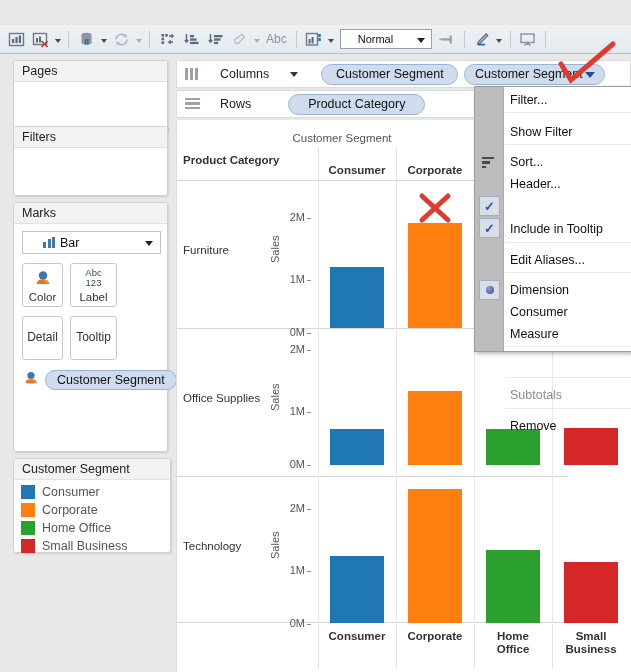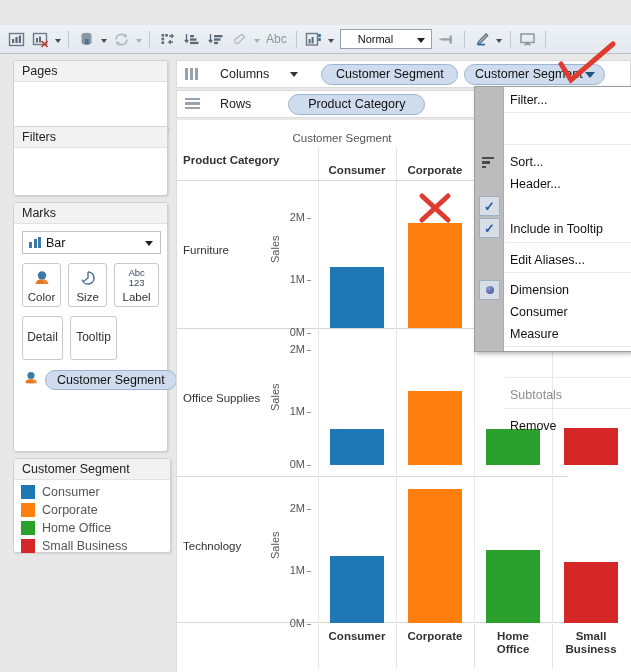--- a/index.html
+++ b/index.html
@@ -73,21 +73,21 @@
     font-size: 12.5px; color: #222;
   }
   #card-pages  { top: 6px;   width: 155px; height: 73px; }
   #card-filters{ top: 72px;  width: 155px; height: 70px; }
   #card-marks  { top: 148px; width: 155px; height: 250px; }
   #card-legend { top: 404px; width: 158px; height: 95px; }
 
   .marks-body { padding: 7px 8px 0 8px; }
   .mark-select {
     width: 139px; height: 23px; border: 1px solid #c3c3c3; background: #fff;
-    display: flex; align-items: center; position: relative;
+    display: flex; align-items: center; position: relative; padding-left: 14px;
   }
   .mark-select .barsicon { margin: 0 5px 0 6px; display: flex; align-items: flex-end; height: 11px; gap: 1.5px; }
   .mark-select .barsicon b { display: block; width: 3px; background: #3c79a8; }
   .mark-select span { font-size: 12.5px; color: #111; }
   .mark-select .cv {
     position: absolute; right: 7px; top: 9px; width: 0; height: 0;
     border-left: 4.5px solid transparent; border-right: 4.5px solid transparent;
     border-top: 5px solid #222;
   }
   .card-row { display: flex; gap: 7px; margin-top: 9px; }
@@ -394,29 +394,20 @@
           <div class="card-btn">
             <div class="gl">
               <svg width="20" height="18" viewBox="0 0 20 18">
                   <circle cx="10" cy="6.5" r="4.2" fill="#3c79a8"></circle>
                   <path d="M3.6 15 A4.4 4.4 0 0 1 12.4 15 Z" fill="#e8761c"></path>
                   <path d="M7.6 15 A4.4 4.4 0 0 1 16.4 15 Z" fill="#e8761c" opacity="0.85"></path>
                 </svg>
             </div>
             <div class="card-btn-lbl">Color</div>
           </div>
-          <div class="card-btn">
-            <div class="gl">
-              <svg width="20" height="18" viewBox="0 0 20 18">
-                  <path d="M10 3 A6 6 0 1 1 4.2 10.6" fill="none" stroke="#3c6d96" stroke-width="1.5"></path>
-                  <path d="M10 3 v6 l-4.6 3.4" fill="none" stroke="#3c6d96" stroke-width="1.3"></path>
-                </svg>
-            </div>
-            <div class="card-btn-lbl">Size</div>
-          </div>
           <div class="card-btn wide">
             <div class="gl">
               <div class="abc123">Abc<br>123</div>
             </div>
             <div class="card-btn-lbl">Label</div>
           </div>
         </div>
 
         <div class="card-row">
           <div class="card-btn card-btn-tall">
@@ -595,20 +586,21 @@
     <div class="col-sep" style="left:297px; top:504px; height:44px;"></div>
     <div class="col-sep" style="left:375px; top:504px; height:44px;"></div>
   </div>
 
   <div class="ctxmenu">
     <div class="ctx-gutter"></div>
 
     <div class="ctx-item" style="top:2px;">Filter...</div>
     <div class="ctx-sep" style="top:25px;"></div>
 
+    <div class="ctx-item" style="top:34px;">Show Filter</div>
     <div class="ctx-sep" style="top:57px;"></div>
 
     <div class="ctx-sorticon" style="top:70px;">
       <b style="width:12px"></b>
         <b style="width:8px"></b>
         <b style="width:4px"></b>
     </div>
     <div class="ctx-item" style="top:64px;">Sort...</div>
     <div class="ctx-item" style="top:86px;">Header...</div>
 

